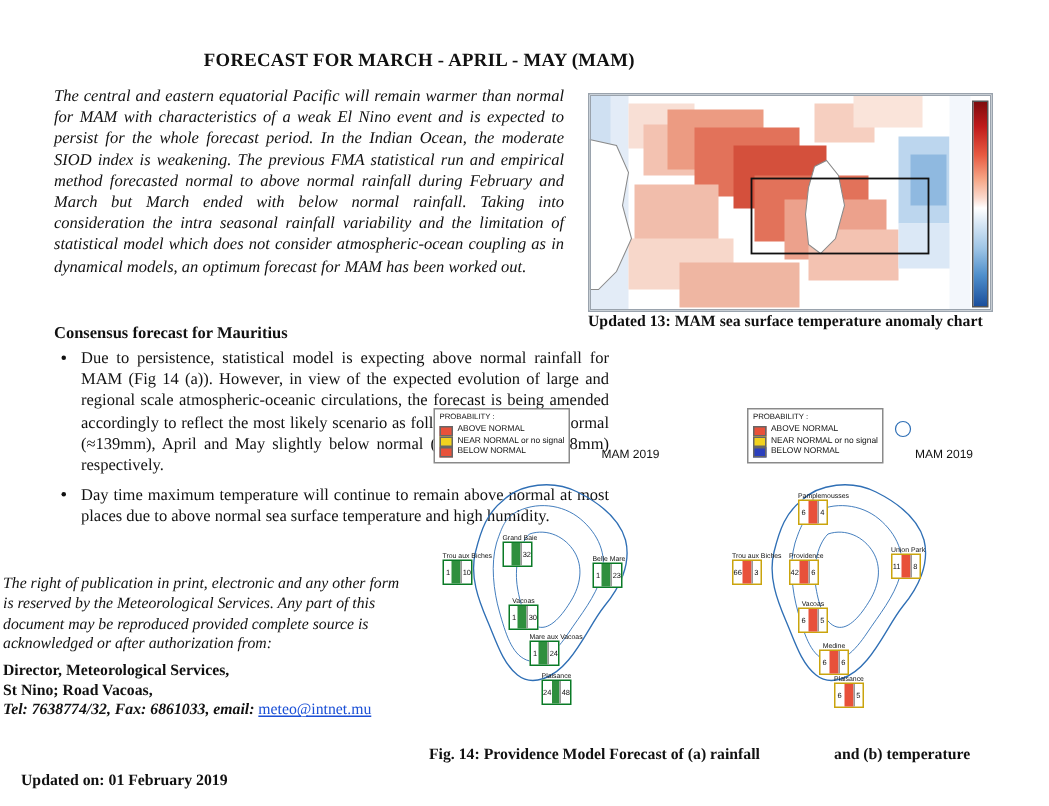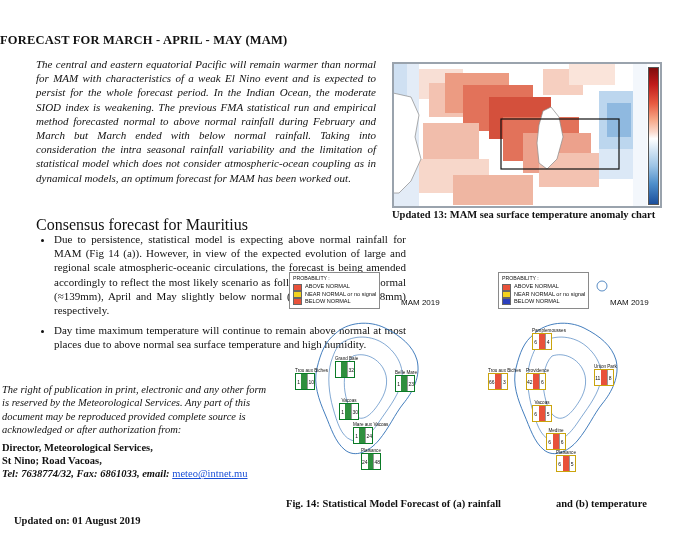--- a/index.html
+++ b/index.html
@@ -8,35 +8,35 @@
     background:#ffffff;
     font-family:"Liberation Serif", serif;
     color:#111;
     position:relative;
     overflow:hidden;
   }
   .page{position:absolute;left:0;top:0;width:699px;height:537px;}
 
   .title{
     position:absolute;left:0;top:33px;width:559px;
-    text-align:left;
+    text-align:center;
     font-weight:bold;font-size:12.5px;
     letter-spacing:.2px;
   }
 
   .body-col{
     position:absolute;left:36px;top:57px;width:340px;
     font-size:11px;line-height:14.2px;
     text-align:justify;
   }
   .body-col p{margin:0 0 2px 0;text-indent:0;font-style:italic;}
 
   .subhead{
     position:absolute;left:36px;top:216px;width:340px;
-    font-weight:normal;font-size:16px;
+    font-weight:bold;font-size:11px;
   }
 
   .bullets{
     position:absolute;left:36px;top:232px;width:370px;
     font-size:11px;line-height:14.2px;
   }
   .bullets ul{margin:0;padding-left:18px;}
   .bullets li{margin:0 0 6px 0;text-align:justify;}
 
   
@@ -355,28 +355,28 @@
     <div class="stn y" style="left:80px;top:178px;">
       <span class="nm">Plaisance</span>
       <span class="box">
         <span class="cell">6</span>
         <span class="bar bar-red"></span>
         <span class="cell c2">5</span>
       </span>
     </div>
   </div>
 
-  <div class="fig14-cap">Fig. 14: Statistical Model Forecast of (a) rainfall</div>
+  <div class="fig14-cap">Fig. 14: Providence Model Forecast of (a) rainfall</div>
   <div class="fig14-cap2">and (b) temperature</div>
 
   <div class="footer">
     <div class="ital">The right of publication in print, electronic and any other form is reserved by the Meteorological Services. Any part of this document may be reproduced provided complete source is acknowledged or after authorization from:</div>
     <div class="bold" style="margin-top:4px;">Director, Meteorological Services,</div>
     <div class="bold">St Nino; Road Vacoas,</div>
     <div>
       <span class="bold ital">Tel: 7638774/32, Fax: 6861033, email:</span>
       <a href="#">meteo@intnet.mu</a>
     </div>
   </div>
 
-  <div class="updated">Updated on: 01 August 2019</div>
+  <div class="updated">Updated on: 01 February 2019</div>
 
 </div>
 
 </body></html>

